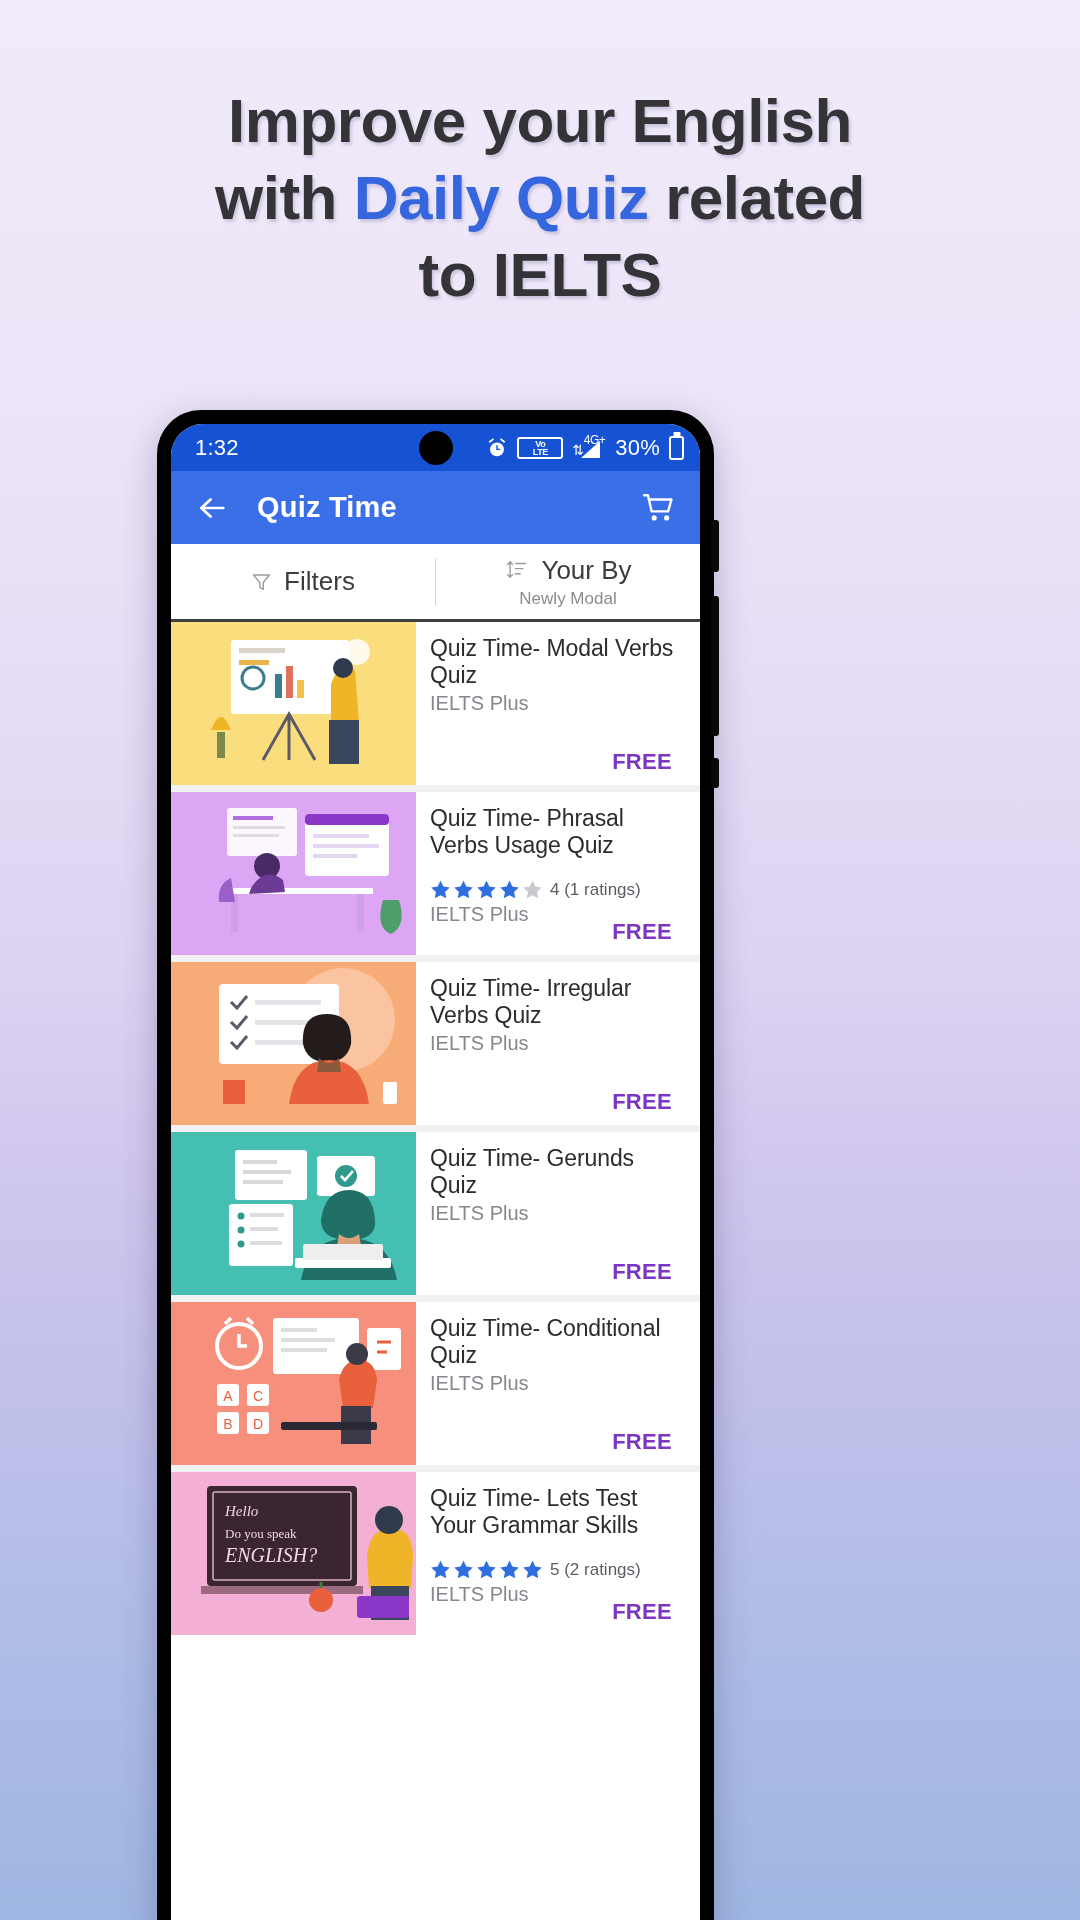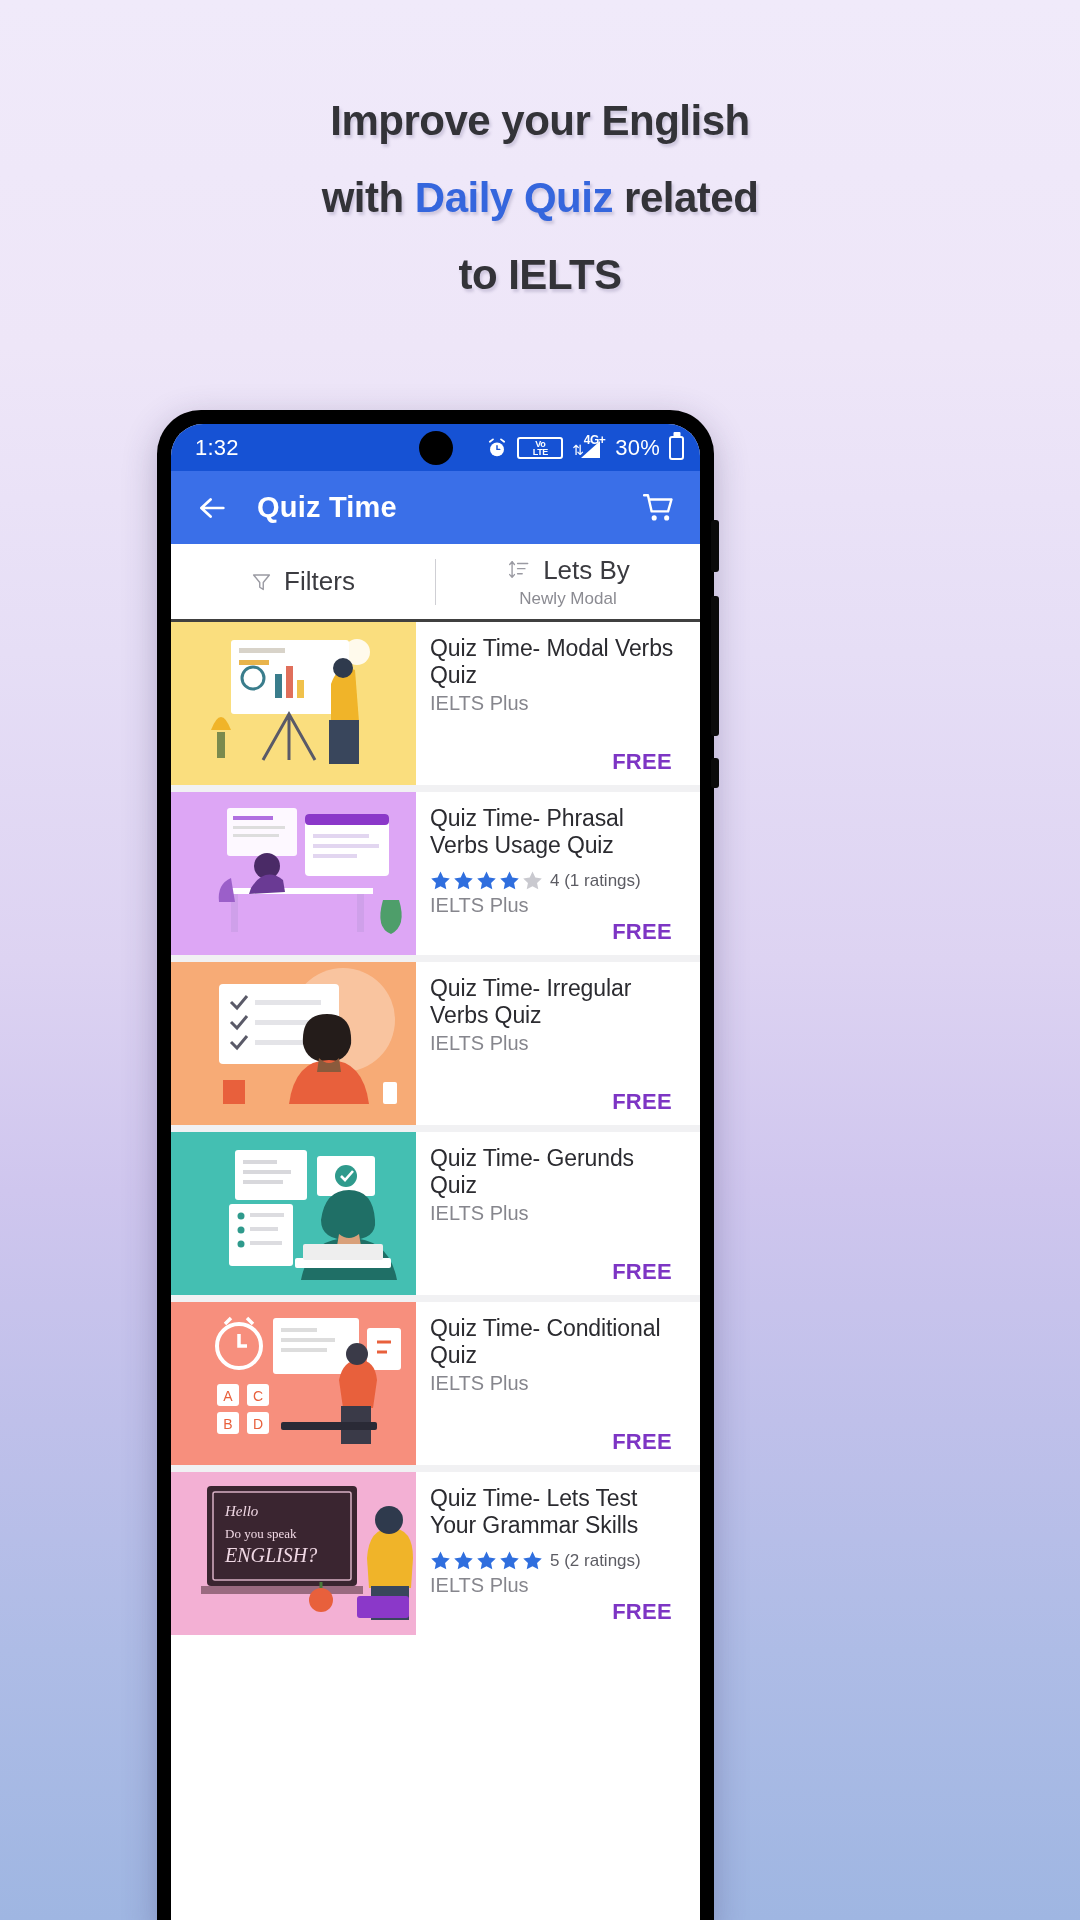--- a/index.html
+++ b/index.html
@@ -11,21 +11,21 @@
     overflow: hidden;
     position: relative;
   }
 
   
   .headline {
     position: absolute;
     left: 0; right: 0; top: 82px;
     text-align: center;
     font-weight: bold;
-    font-size: 42px;
+    font-size: 62px;
     line-height: 77px;
     color: #333338;
     letter-spacing: -0.5px;
     text-shadow: 2px 3px 3px rgba(120,110,150,0.28);
   }
   .headline .accent { color: #3566dd; }
 
   
   .phone-frame {
     position: absolute;
@@ -94,21 +94,21 @@
     display: flex; flex-direction: column;
     align-items: center; justify-content: center;
     line-height: 8px;
     font-size: 9px;
     font-weight: bold;
     letter-spacing: -0.3px;
   }
   .ic-signal { position: relative; width: 34px; height: 24px; }
   .ic-signal .g4 {
     position: absolute; right: 1px; top: -3px;
-    font-size: 12px; font-weight: bold; letter-spacing: -0.5px;
+    font-size: 12px; font-weight: normal; letter-spacing: -0.5px;
   }
   .ic-signal .tri {
     position: absolute; left: 9px; bottom: 2px;
     width: 0; height: 0;
     border-left: 19px solid transparent;
     border-bottom: 17px solid #fff;
   }
   .ic-signal .arrows {
     position: absolute; left: 0; bottom: 4px;
     font-size: 14px; line-height: 12px;
@@ -198,21 +198,21 @@
   }
   .card-sub {
     font-size: 20px;
     color: #86868d;
     margin-top: 3px;
   }
   .rating-row {
     display: flex;
     align-items: center;
     gap: 7px;
-    margin-top: 11px;
+    margin-top: 20px;
   }
   .stars { display: flex; gap: 2px; }
   .star { width: 21px; height: 21px; }
   .rating-text { font-size: 17px; color: #5c5c63; }
   .price {
     position: absolute;
     right: 28px;
     bottom: 10px;
     font-size: 22px;
     font-weight: bold;
@@ -284,21 +284,21 @@
           <span class="fb-label">Filters</span>
         </div>
       </div>
       <div class="fb-divider"></div>
       <div class="fb-cell">
         <div class="fb-top">
           <svg class="sorticon" viewBox="0 0 24 24">
             <path d="M5 3 V20 M5 3 L2.4 6 M5 3 L7.6 6 M5 20 L2.4 17 M5 20 L7.6 17" stroke="#9a9aa2" stroke-width="1.5" fill="none" stroke-linecap="round"></path>
             <path d="M11 5 H22 M11 10.5 H19 M11 16 H16" stroke="#9a9aa2" stroke-width="1.6" stroke-linecap="round"></path>
           </svg>
-          <span class="fb-label">Lets By</span>
+          <span class="fb-label">Your By</span>
         </div>
         <span class="fb-sub">Newly Modal</span>
       </div>
     </div>
 
     <div class="list" id="quiz-list">
         <div class="card">
     <div class="thumb">
             <svg class="ill" viewBox="0 0 245 163" preserveAspectRatio="xMidYMid slice">
             <rect width="245" height="163" fill="#fade7e"></rect>

